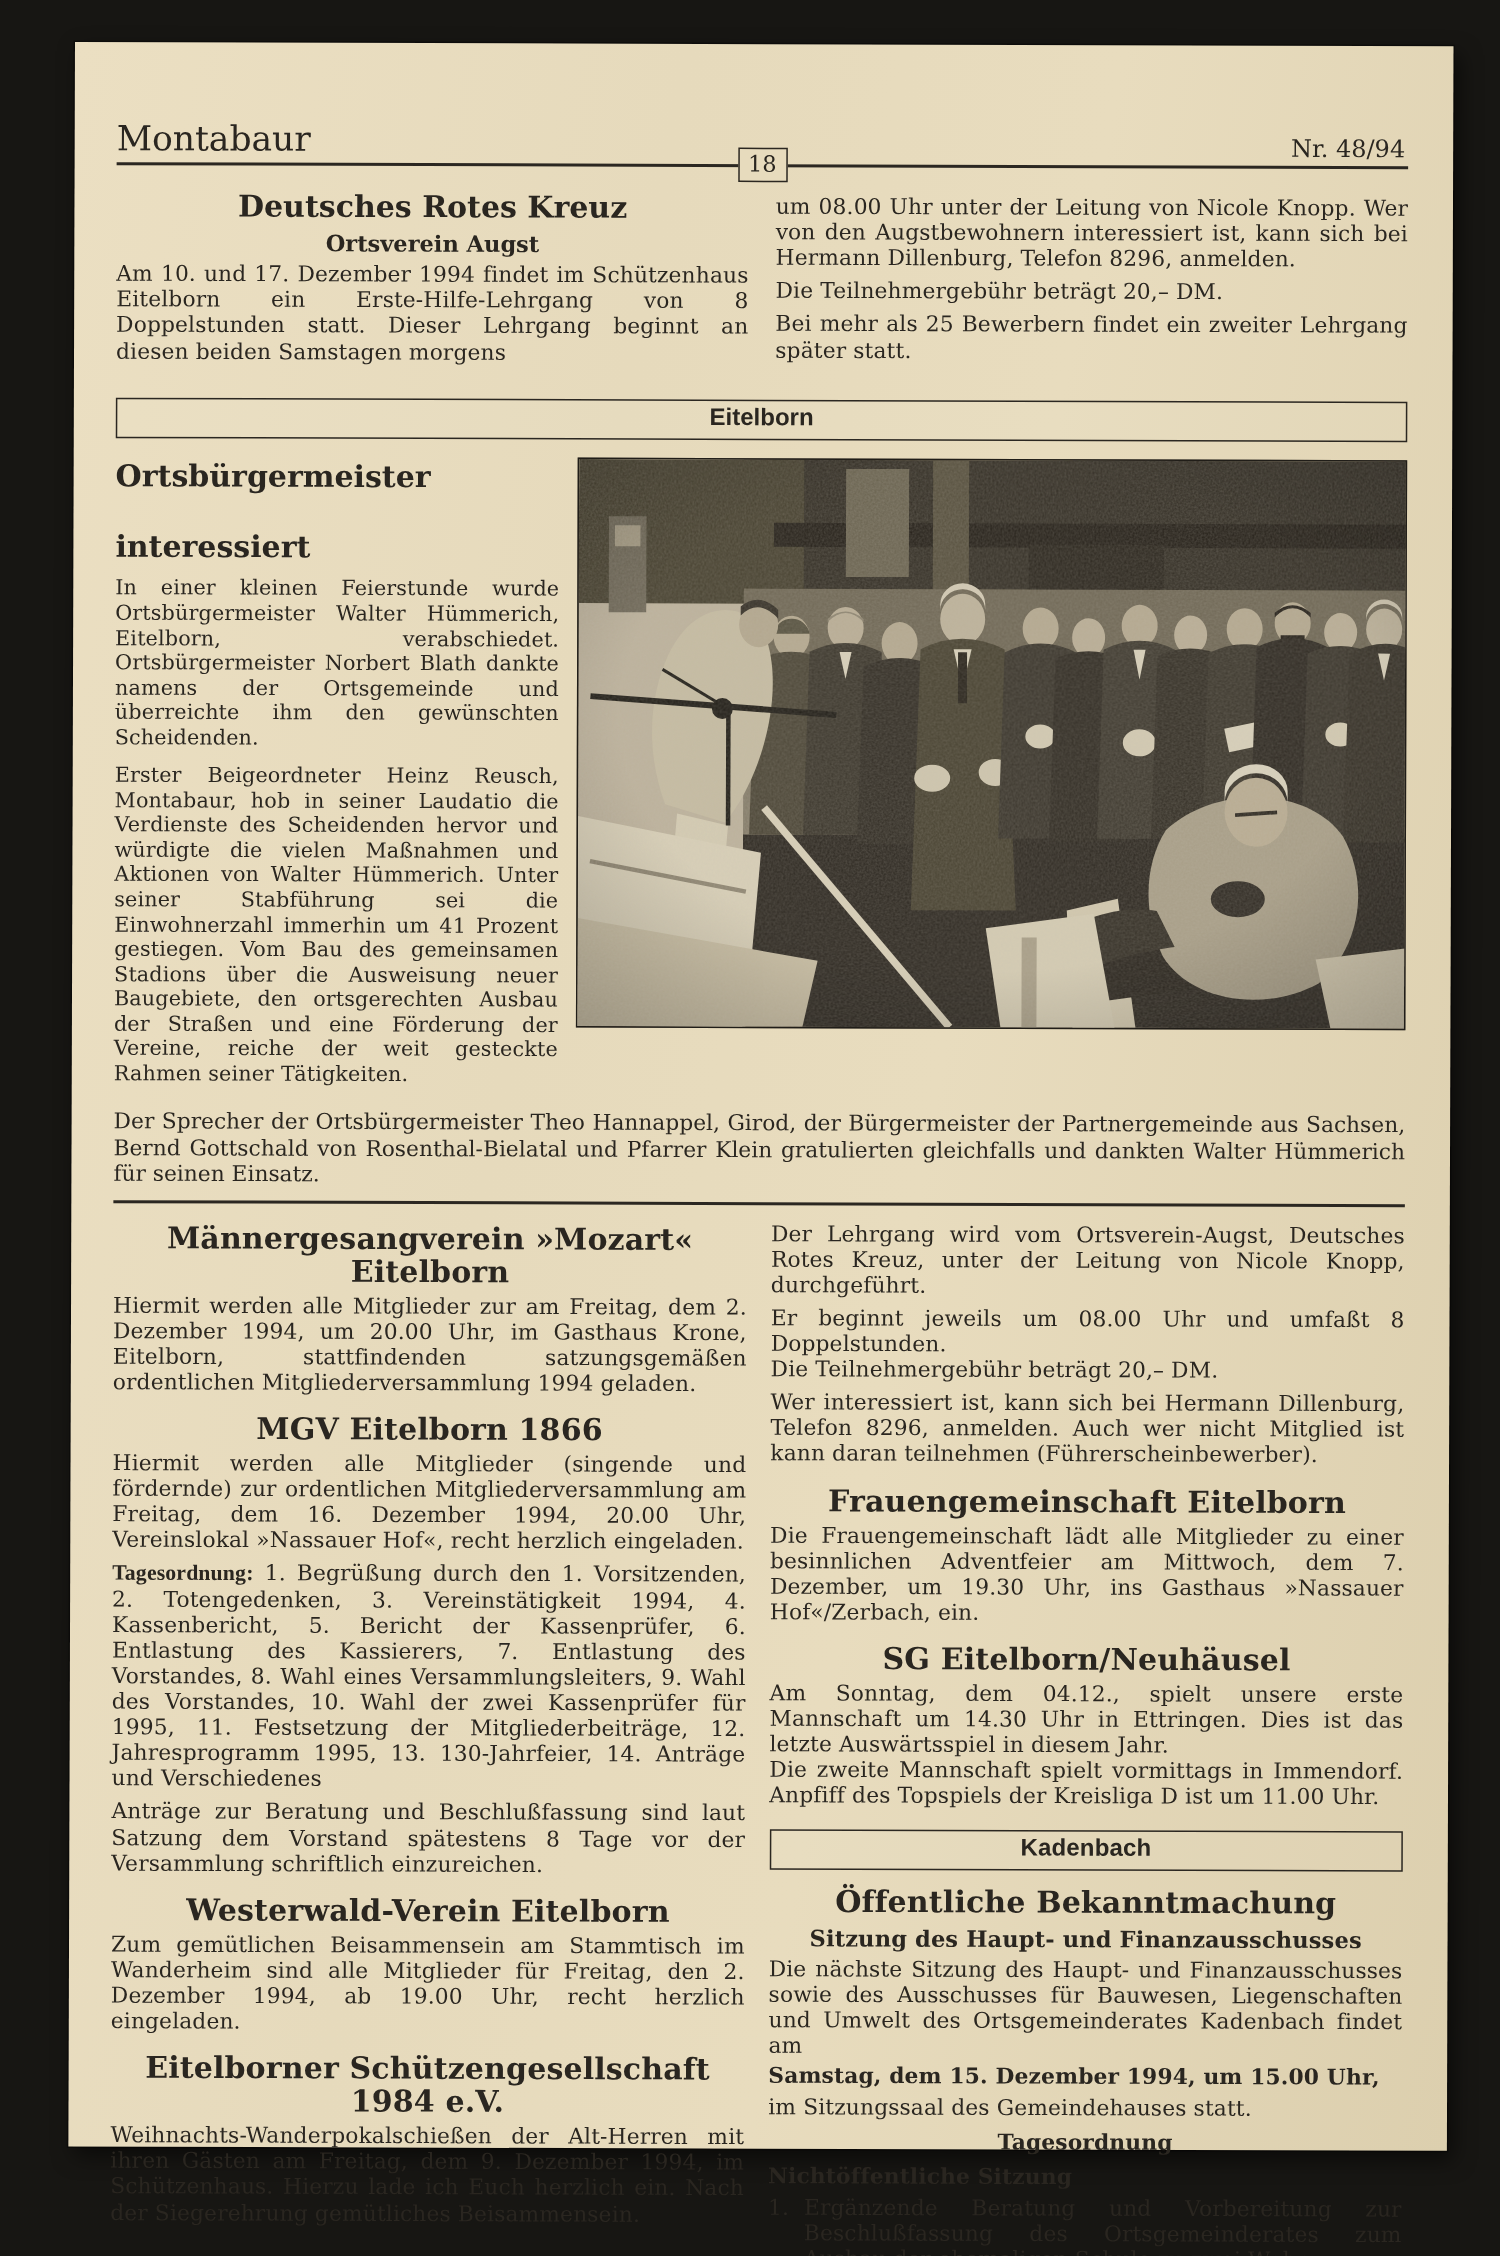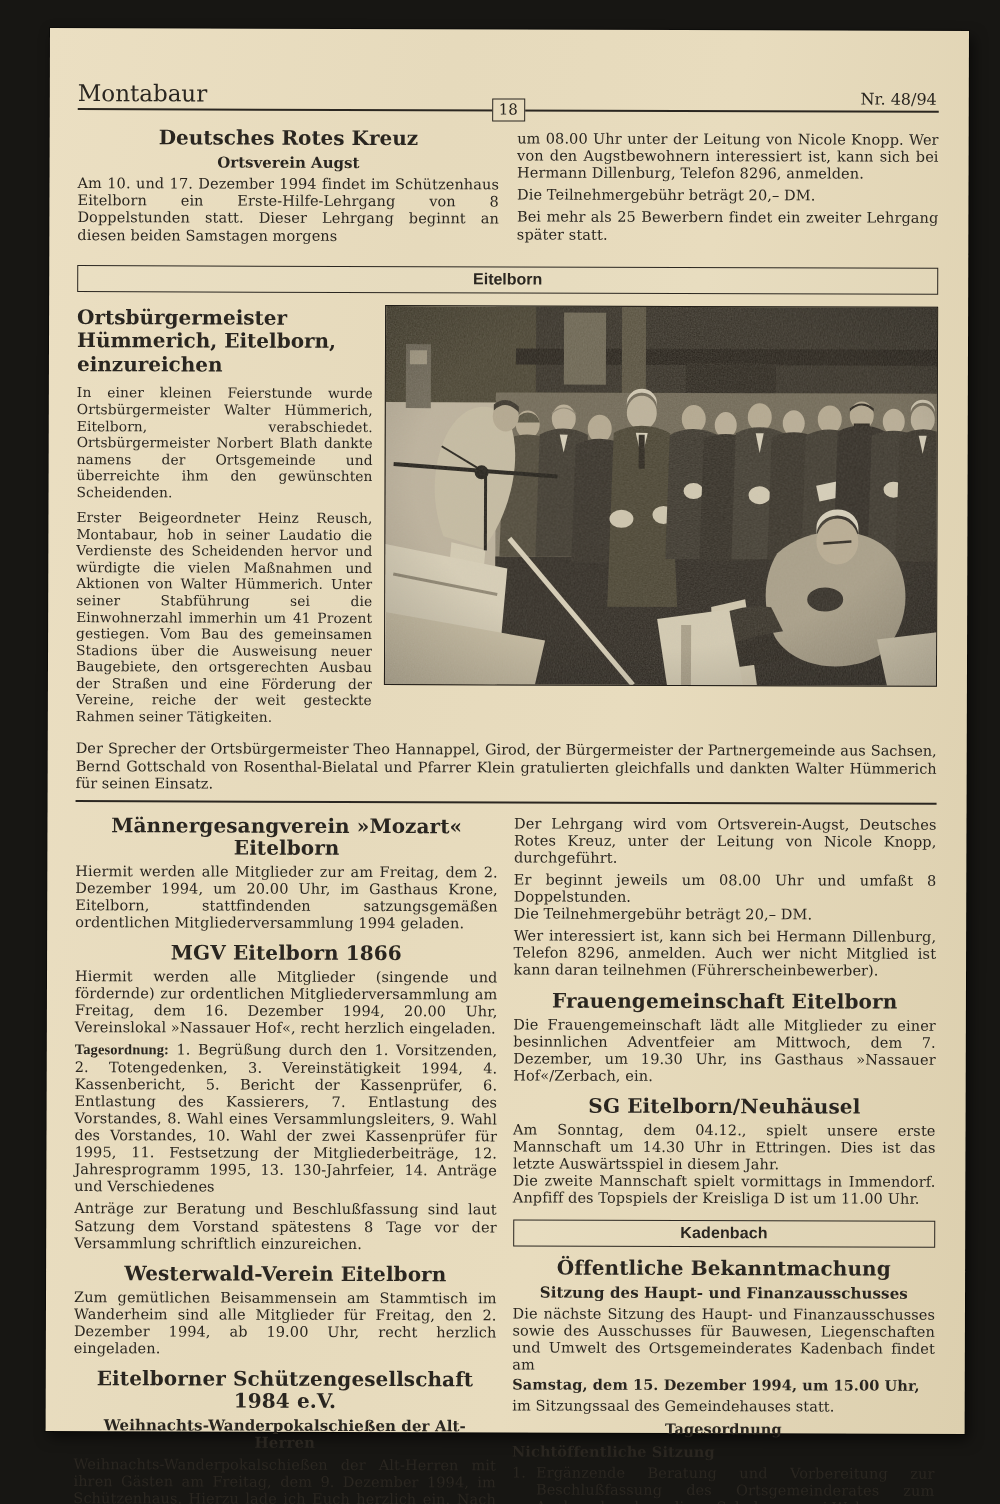--- a/index.html
+++ b/index.html
@@ -87,22 +87,22 @@
         <p>Die Teilnehmergebühr beträgt 20,– DM.</p>
         <p>Bei mehr als 25 Bewerbern findet ein zweiter Lehrgang später statt.</p>
       </div>
     </div>
 
     <div class="banner">Eitelborn</div>
 
     <div class="article-row">
       <div class="article-col">
         <h2><span>Ortsbürgermeister</span><br>
-          <span>Hümmerich, Eitelborn,</span><br>
-          <span>einzureichen</span></h2>
+          <br>
+          <span>interessiert</span></h2>
         <div class="body-txt">
           <p>In einer kleinen Feierstunde wurde Ortsbürgermeister Walter Hümmerich, Eitelborn, verabschiedet. Ortsbürgermeister Norbert Blath dankte namens der Ortsgemeinde und überreichte ihm den gewünschten Scheidenden.</p>
           <p>Erster Beigeordneter Heinz Reusch, Montabaur, hob in seiner Laudatio die Verdienste des Scheidenden hervor und würdigte die vielen Maßnahmen und Aktionen von Walter Hümmerich. Unter seiner Stabführung sei die Einwohnerzahl immerhin um 41 Prozent gestiegen. Vom Bau des gemeinsamen Stadions über die Ausweisung neuer Baugebiete, den ortsgerechten Ausbau der Straßen und eine Förderung der Vereine, reiche der weit gesteckte Rahmen seiner Tätigkeiten.</p>
         </div>
       </div>
       <div class="photo-frame">
         <svg width="556" height="378" viewBox="0 0 556 378">
           <defs>
             <filter id="grain" x="0" y="0" width="100%" height="100%">
               <feTurbulence type="fractalNoise" baseFrequency="0.75" numOctaves="2" result="n"></feTurbulence>
@@ -247,21 +247,20 @@
 
         <h2 class="sec">MGV Eitelborn 1866</h2>
         <p>Hiermit werden alle Mitglieder (singende und fördernde) zur ordentlichen Mitgliederversammlung am Freitag, dem 16. Dezember 1994, 20.00 Uhr, Vereinslokal »Nassauer Hof«, recht herzlich eingeladen.</p>
         <p><b class="runin">Tagesordnung:</b> <span>1. Begrüßung durch den 1. Vorsitzenden, 2. Totengedenken, 3. Vereinstätigkeit 1994, 4. Kassenbericht, 5. Bericht der Kassenprüfer, 6. Entlastung des Kassierers, 7. Entlastung des Vorstandes, 8. Wahl eines Versammlungsleiters, 9. Wahl des Vorstandes, 10. Wahl der zwei Kassenprüfer für 1995, 11. Festsetzung der Mitgliederbeiträge, 12. Jahresprogramm 1995, 13. 130-Jahrfeier, 14. Anträge und Verschiedenes</span></p>
         <p>Anträge zur Beratung und Beschlußfassung sind laut Satzung dem Vorstand spätestens 8 Tage vor der Versammlung schriftlich einzureichen.</p>
 
         <h2 class="sec">Westerwald-Verein Eitelborn</h2>
         <p>Zum gemütlichen Beisammensein am Stammtisch im Wanderheim sind alle Mitglieder für Freitag, den 2. Dezember 1994, ab 19.00 Uhr, recht herzlich eingeladen.</p>
 
         <h2 class="sec">Eitelborner Schützengesellschaft 1984 e.V.</h2>
-        <h3 class="sub">Weihnachts-Wanderpokalschießen der Alt-Herren</h3>
         <p>Weihnachts-Wanderpokalschießen der Alt-Herren mit ihren Gästen am Freitag, dem 9. Dezember 1994, im Schützenhaus. Hierzu lade ich Euch herzlich ein. Nach der Siegerehrung gemütliches Beisammensein.</p>
 
       </div>
 
       <div class="col body-txt">
         <p>Der Lehrgang wird vom Ortsverein-Augst, Deutsches Rotes Kreuz, unter der Leitung von Nicole Knopp, durchgeführt.</p>
         <p style="margin-bottom:0">Er beginnt jeweils um 08.00 Uhr und umfaßt 8 Doppelstunden.</p>
         <p>Die Teilnehmergebühr beträgt 20,– DM.</p>
         <p>Wer interessiert ist, kann sich bei Hermann Dillenburg, Telefon 8296, anmelden. Auch wer nicht Mitglied ist kann daran teilnehmen (Führerscheinbewerber).</p>
 

